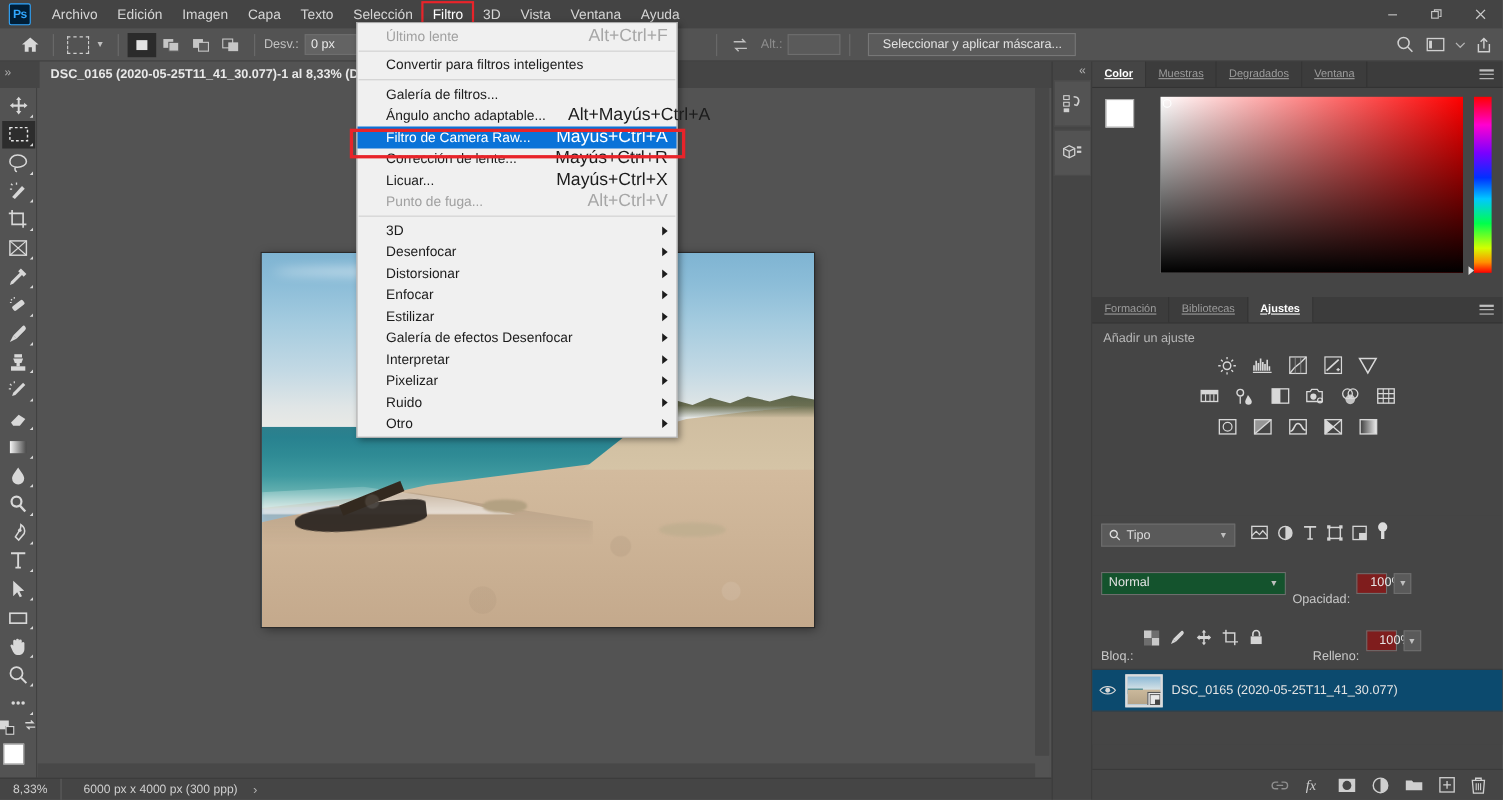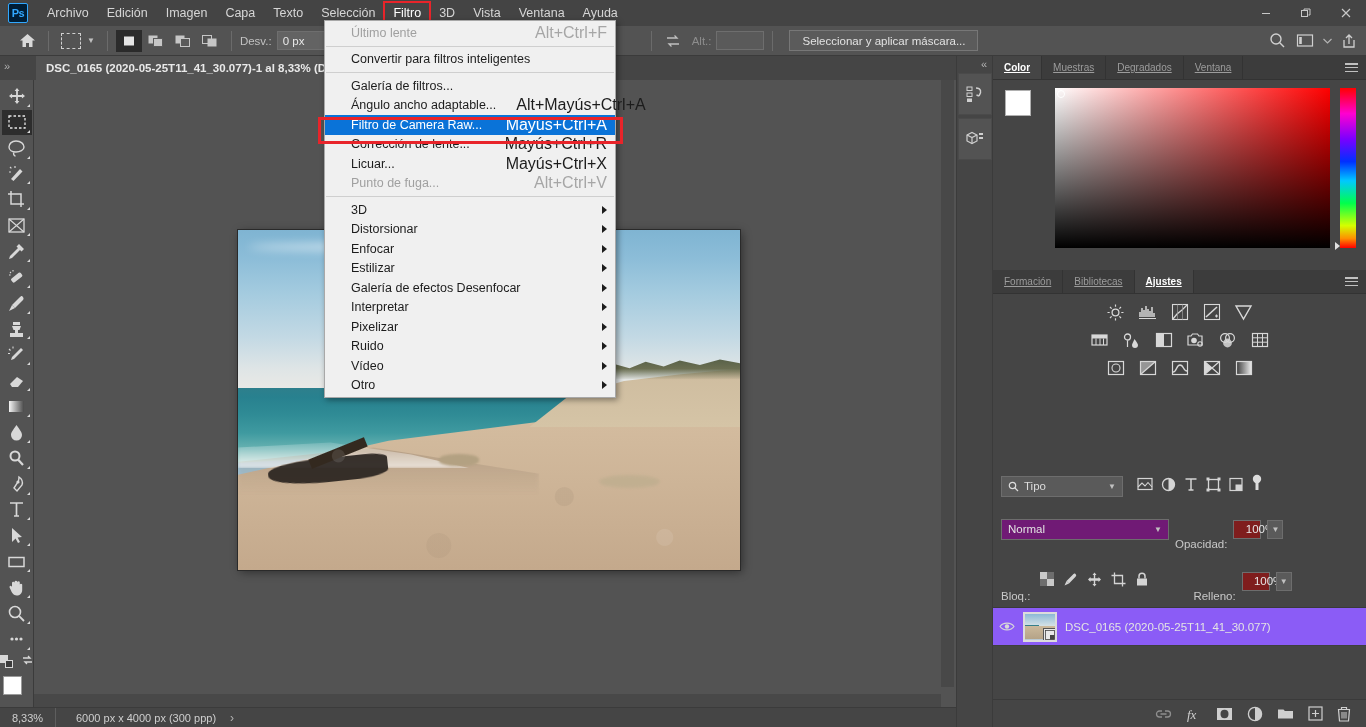--- a/index.html
+++ b/index.html
@@ -303,39 +303,39 @@
   
   .layersbody { height: 208px; }
   .lrow { display: flex; align-items: center; gap: 6px; padding: 5px 8px; }
   .lfilter {
     display:flex; align-items:center; gap:5px; background: #5a5a5a; border:1px solid #6d6d6d;
     height: 21px; width: 122px; padding: 0 6px; color: #dcdcdc; font-size: 11.5px;
   }
   .lfilter .cv { margin-left:auto; font-size:8px; color:#c0c0c0; }
   .ltogs { display: flex; gap: 8px; align-items: center; margin-left: 8px; color:#d4d4d4; }
   .blendsel {
-    display:flex; align-items:center; background: #701a75; border:1px solid #6d6d6d;
+    display:flex; align-items:center; background: #14532d; border:1px solid #6d6d6d;
     height: 21px; width: 168px; padding: 0 6px; color: #e2e2e2; font-size: 11.5px;
   }
   .blendsel .cv { margin-left:auto; font-size:8px; color:#c0c0c0; }
   .fieldsm {
     background: #7f1d1d; border:1px solid #6d6d6d; height: 19px; width: 21px;
     display:flex; align-items:center; justify-content:center;
     color: #e6e6e6; font-size: 11.5px; padding-left: 26px;
   }
   .cvbox {
     background: #5a5a5a; border:1px solid #6d6d6d; height:19px; width:16px;
     display:flex;align-items:center;justify-content:center;color:#c0c0c0;font-size:8px;
   }
   .lbl { color: #c8c8c8; font-size: 11.5px; margin-top: 30px; }
   .lockicons { display:flex; gap: 9px; align-items:center; color:#d4d4d4; margin-left: 4px; }
   .layerlist { border-top: 1px solid #3a3a3a; height: 76px; }
   .layeritem {
     display:flex; align-items:center; gap:8px; height: 38px; padding: 0 6px;
-    background: #8b5cf6; border-bottom: 1px solid #3f3f3f;
+    background: #0c4a6e; border-bottom: 1px solid #3f3f3f;
   }
   .eye { width: 16px; display:flex; justify-content:center; color:#d8d8d8; }
   .lthumb {
     position: relative; width: 34px; height: 30px; border: 2px solid #dcdcdc;
     overflow: hidden; background: #b9c9d4; flex: 0 0 34px;
   }
   .lthumb .sk { position:absolute;left:0;top:0;width:100%;height:48%;background:linear-gradient(#8cb9d6,#d5e2e6); }
   .lthumb .sa2 { position:absolute;left:0;top:48%;width:100%;height:52%;background:linear-gradient(#cbb99c,#b5a387); }
   .lthumb .sea2 { position:absolute;left:0;top:46%;width:48%;height:18%;background:#357f8a; }
   .sobadge {
@@ -746,20 +746,21 @@
         <div class="ptab sel">Ajustes</div>
         <div class="pmenu">
           <span class="hamb">
               <i></i>
               <i></i>
               <i></i>
             </span>
         </div>
       </div>
       <div class="adjbody">
+        <div class="adjtitle">Añadir un ajuste</div>
 
         <div class="adjrow">
           <div class="adjic">
             <svg width="19" height="19" viewBox="0 0 19 19">
                 <circle cx="9.5" cy="9.5" r="3.4" fill="none" stroke="#d8d8d8" stroke-width="1.3"></circle>
                 <path d="M9.5 1.5 v2.2 M9.5 15.3 v2.2 M1.5 9.5 h2.2 M15.3 9.5 h2.2 M4 4 l1.6 1.6 M13.4 13.4 l1.6 1.6 M15 4 l-1.6 1.6 M5.6 13.4 L4 15" stroke="#d8d8d8" stroke-width="1.2"></path>
               </svg>
           </div>
           <div class="adjic">
             <svg width="19" height="16" viewBox="0 0 19 16">
@@ -1078,20 +1079,24 @@
     <div class="mrow disabled">
       <span>Punto de fuga...</span>
       <span class="sc">Alt+Ctrl+V</span>
     </div>
     <div class="msep"></div>
     <div class="mrow">
       <span>3D</span>
       <span class="arrow"></span>
     </div>
     <div class="mrow">
+      <span>Desenfocar</span>
+      <span class="arrow"></span>
+    </div>
+    <div class="mrow">
       <span>Distorsionar</span>
       <span class="arrow"></span>
     </div>
     <div class="mrow">
       <span>Enfocar</span>
       <span class="arrow"></span>
     </div>
     <div class="mrow">
       <span>Estilizar</span>
       <span class="arrow"></span>
@@ -1106,24 +1111,20 @@
     </div>
     <div class="mrow">
       <span>Pixelizar</span>
       <span class="arrow"></span>
     </div>
     <div class="mrow">
       <span>Ruido</span>
       <span class="arrow"></span>
     </div>
     <div class="mrow">
-      <span>Vídeo</span>
-      <span class="arrow"></span>
-    </div>
-    <div class="mrow">
       <span>Otro</span>
       <span class="arrow"></span>
     </div>
   </div>
 
   <div class="redbox"></div>
 
 </div>
 
 </body></html>

